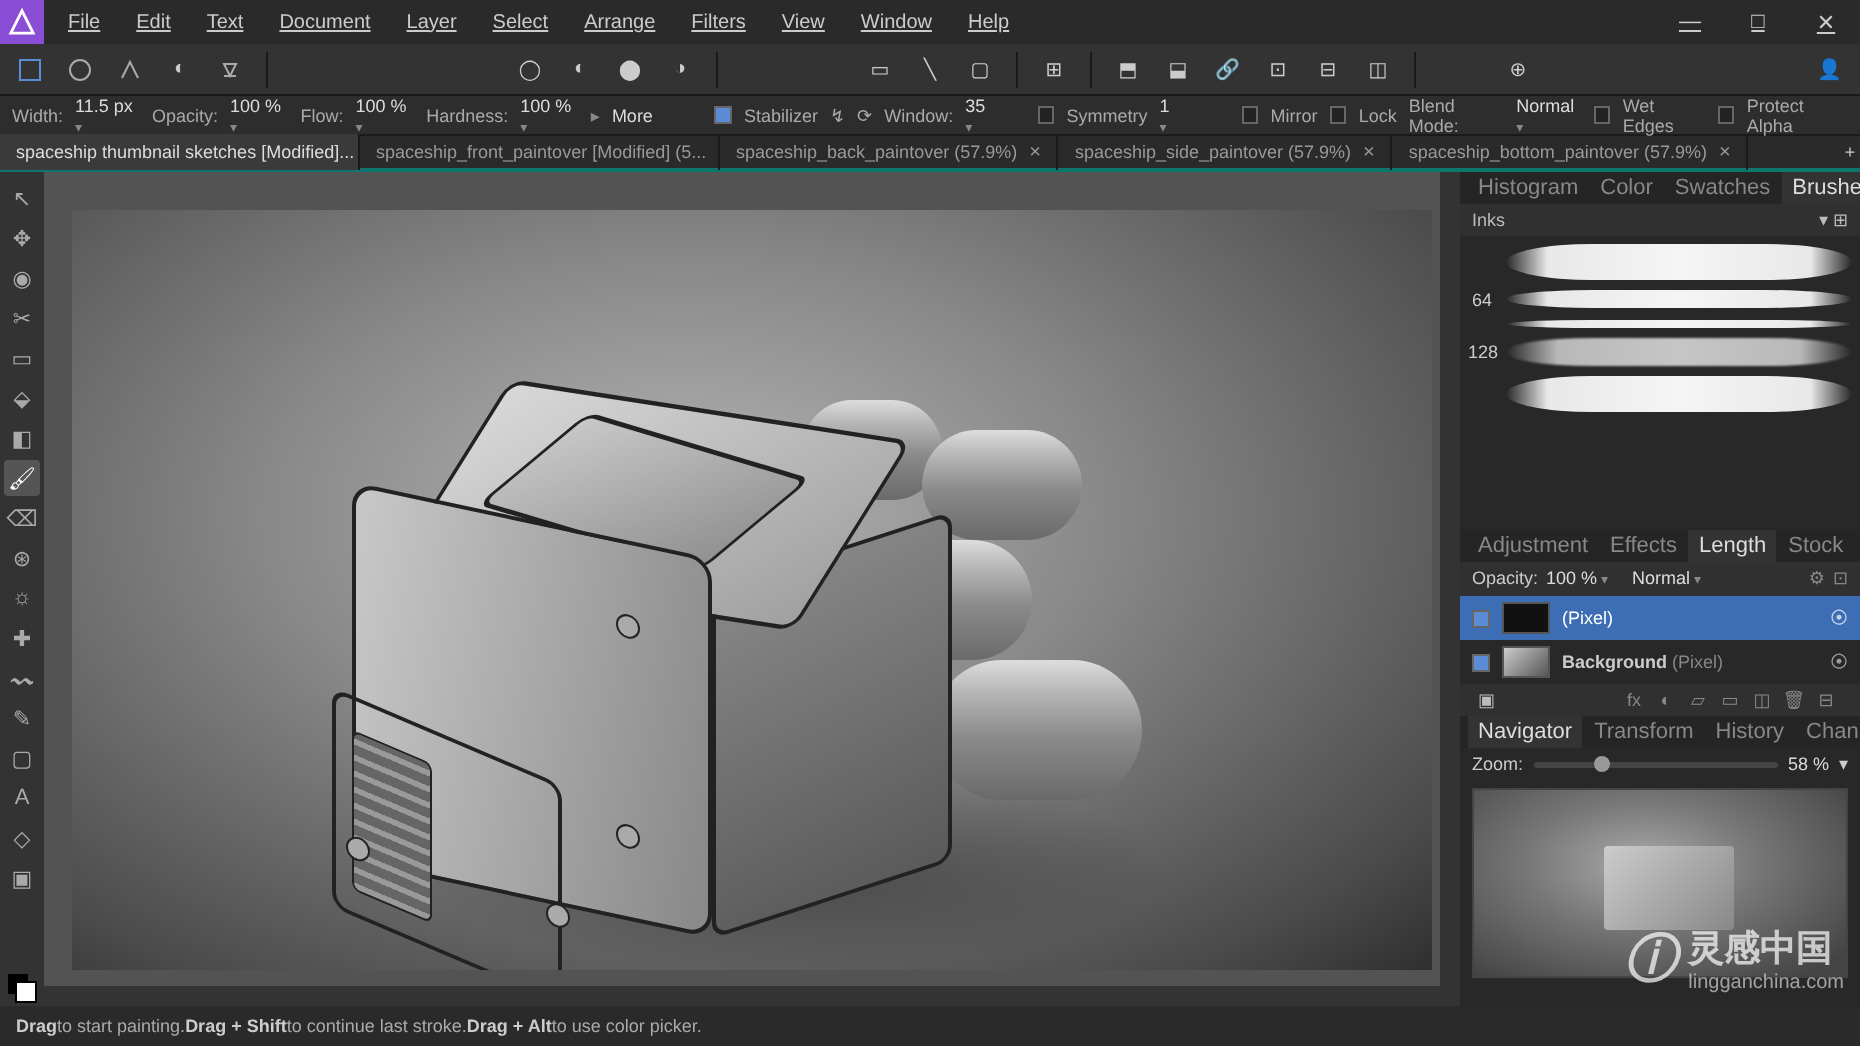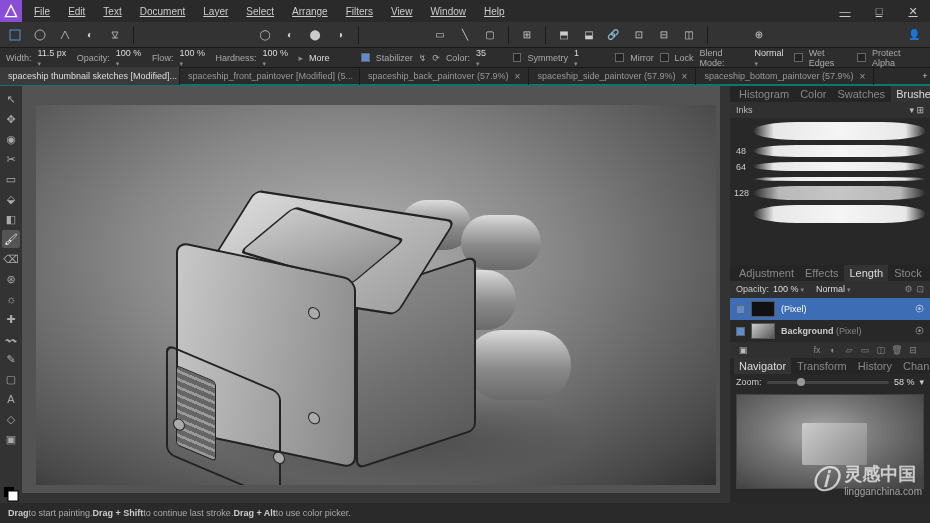--- a/index.html
+++ b/index.html
@@ -161,21 +161,21 @@
   <span class="optval opt-dd">100 %</span>
   <span>Hardness:</span>
   <span class="optval opt-dd">100 %</span>
   <span style="color:#888">▸</span>
   <span class="optval">More</span>
   <span style="width:20px"></span>
   <span class="chk on"></span>
   <span>Stabilizer</span>
   <span>↯</span>
   <span>⟳</span>
-  <span>Color:</span>
+  <span>Window:</span>
   <span class="optval opt-dd">35</span>
   <span style="width:10px"></span>
   <span class="chk"></span>
   <span>Symmetry</span>
   <span class="optval opt-dd">1</span>
   <span style="width:20px"></span>
   <span class="chk"></span>
   <span>Mirror</span>
   <span class="chk"></span>
   <span>Lock</span>
@@ -278,24 +278,20 @@
     <div class="panel-head">
       <span>Inks</span>
       <span>▾ ⊞</span>
     </div>
     <div class="brushes">
       <div class="brush-row">
           <span class="brush-dot"></span>
           <div class="brush-stroke bs-thick"></div>
         </div>
       <div class="brush-row">
-          <span class="brush-dot">48</span>
-          <div class="brush-stroke"></div>
-        </div>
-      <div class="brush-row">
           <span class="brush-dot">64</span>
           <div class="brush-stroke" style="height:9px"></div>
         </div>
       <div class="brush-row">
           <span class="brush-dot"></span>
           <div class="brush-stroke bs-thin"></div>
         </div>
       <div class="brush-row">
           <span class="brush-dot">128</span>
           <div class="brush-stroke bs-spray"></div>

